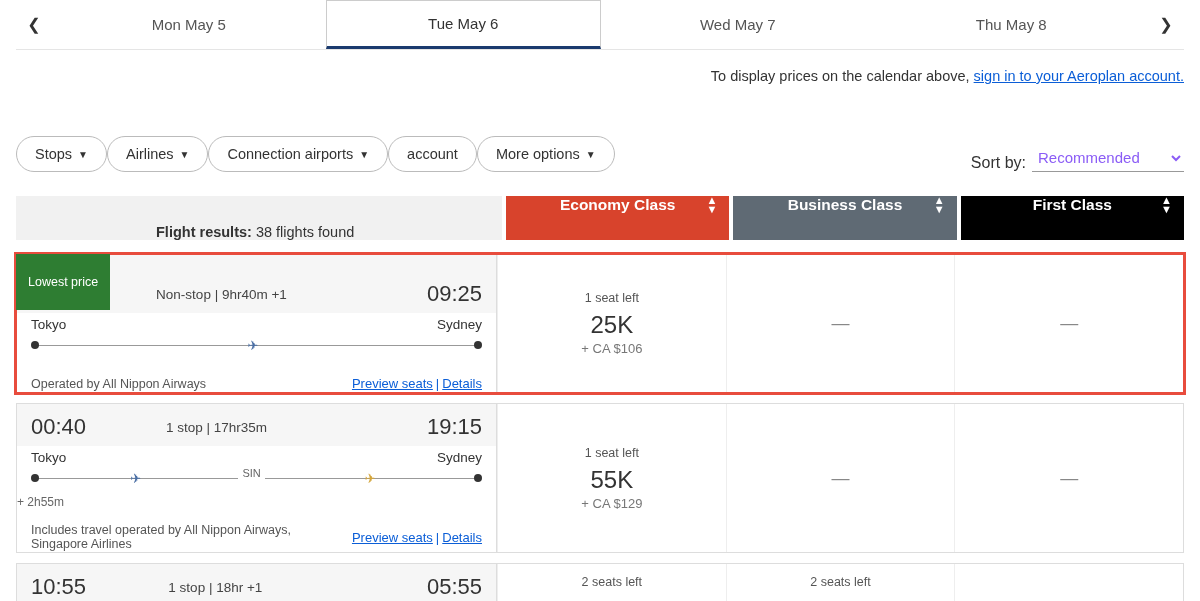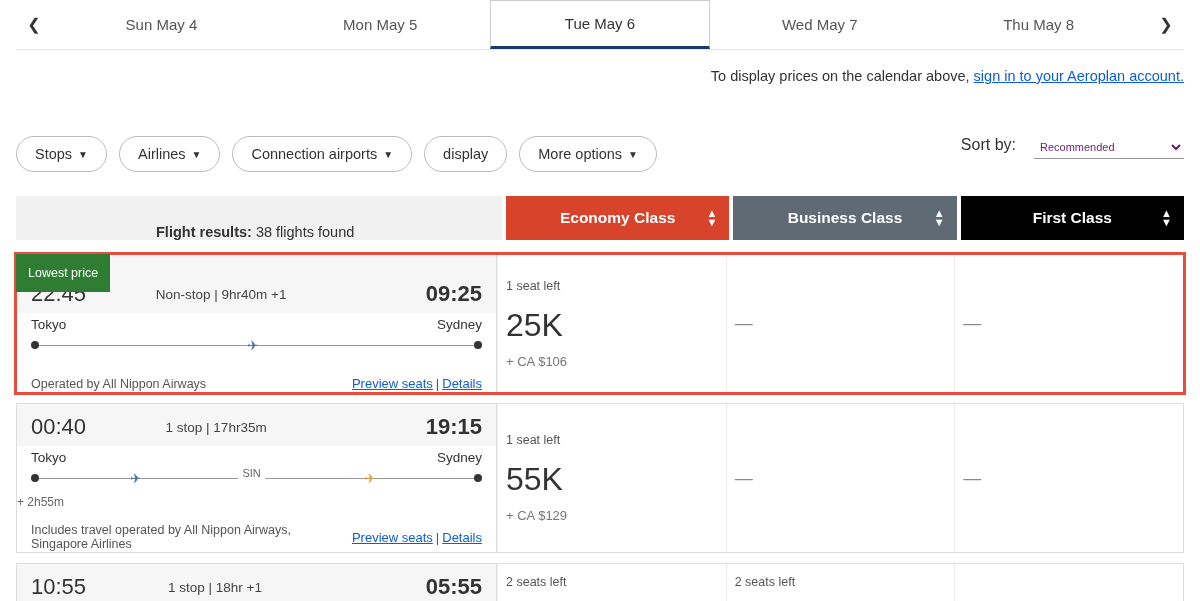--- a/index.html
+++ b/index.html
@@ -9,46 +9,46 @@
 
 .date-tabs { display: flex; align-items: center; border-bottom: 1px solid #e5e5e5; height: 50px; }
 .date-arrow { width: 36px; text-align: center; cursor: pointer; color: #333; font-size: 16px; }
 .date-tab { flex: 1; text-align: center; font-size: 15px; color: #555; height: 100%; display: flex; align-items: center; justify-content: center; cursor: pointer; }
 .date-tab.active { border: 1px solid #ccc; border-bottom: 3px solid #1a3a6e; background: #fff; font-weight: 500; color: #333; }
 
 .signin-note { text-align: right; margin: 18px 0 52px; font-size: 14.5px; color: #333; }
 .signin-note a { color: #0b5ed7; text-decoration: underline; }
 
 
-.filters-row { display: flex; align-items: flex-start; gap: 12px; margin-bottom: 24px; }
+.filters-row { display: flex; align-items: flex-end; margin-bottom: 24px; }
 .pill { border: 1px solid #bbb; border-radius: 22px; padding: 9px 18px; font-size: 14.5px; cursor: pointer; background: #fff; display: flex; align-items: center; gap: 6px; color: #333; }
 .caret-down { font-size: 10px; }
 .spacer { flex: 1; }
 .sort-label { font-size: 16px; color: #333; margin-right: 6px; }
-.sort-select { border: none; border-bottom: 1px solid #999; font-size: 11px; padding: 4px 28px 4px 2px; background: transparent; cursor: pointer; color: #701a75; min-width: 150px; }
+.sort-select { border: none; border-bottom: 1px solid #999; font-size: 15px; padding: 4px 28px 4px 2px; background: transparent; cursor: pointer; color: #8b5cf6; min-width: 150px; }
 
 
 .results-header { display: flex; align-items: stretch; height: 44px; }
 .results-header .left { flex: 0 0 486px; background: #f1f1f1; display: flex; align-items: flex-end; padding-left: 140px; font-size: 14.5px; }
 .results-header .left .bold { font-weight: 600; }
-.class-tab { flex: 1; display: flex; align-items: center; justify-content: center; font-weight: 600; font-size: 15.5px; margin-left: 4px; position: relative; cursor: pointer; }
+.class-tab { flex: 1; display: flex; align-items: flex-start; justify-content: center; font-weight: 600; font-size: 15.5px; margin-left: 4px; position: relative; cursor: pointer; }
 .class-tab .sort-icon { position: absolute; right: 12px; font-size: 11px; line-height: 9px; display: flex; flex-direction: column; }
 .economy { background: #d8432c; color: #fff; }
 .business { background: #5f6a74; color: #fff; }
 .first { background: #000; color: #fff; }
 
 
 .flight-row { display: flex; margin-top: 10px; border: 1px solid #ddd; position: relative; }
 .flight-row.highlighted { outline: 3px solid #e84c3d; outline-offset: -1px; }
 .flight-info { flex: 0 0 480px; border-right: 1px solid #ddd; padding: 0; background: #fff; position: relative; }
-.lowest-badge { position: absolute; top: -1px; left: -1px; background: #2e7d32; color: #fff; font-size: 12.5px; padding: 12px 12px; z-index: 2; }
+.lowest-badge { position: absolute; top: -1px; left: -1px; background: #2e7d32; color: #fff; font-size: 12.5px; padding: 21px 12px; z-index: 2; }
 
 .time-row { display: flex; align-items: center; padding: 10px 14px 6px; background: #f6f6f6; }
 .depart-time { font-size: 22px; font-weight: 400; }
-.arrive-time { font-size: 22px; font-weight: 700; margin-left: auto; }
+.arrive-time { font-size: 22px; font-weight: 400; margin-left: auto; }
 .duration-text { font-size: 13.5px; color: #444; margin: 0 auto; }
 .city-row { display: flex; padding: 4px 14px 2px; font-size: 13.5px; }
 .origin { }
 .dest { margin-left: auto; text-align: center; }
 
 .route-line { position: relative; height: 20px; margin: 2px 14px 6px; }
 .route-line .line { position: absolute; top: 9px; left: 4px; right: 4px; height: 1px; background: #999; }
 .route-line .dot { position: absolute; top: 5px; width: 8px; height: 8px; background: #333; border-radius: 50%; }
 .route-line .dot.start { left: 0; }
 .route-line .dot.end { right: 0; }
@@ -57,39 +57,38 @@
 .route-line .stop-plane2 { position: absolute; top: 2px; font-size: 13px; color: #d4a53a; }
 
 .layover-row { font-size: 12px; color: #666; padding: 0 0 8px; }
 
 .operated-row { display: flex; padding: 14px 14px 1px; font-size: 12.5px; border-top: 0; align-items: center; }
 .operated-text { color: #555; max-width: 280px; }
 .links { margin-left: auto; font-size: 13px; }
 .links a { color: #0b5ed7; text-decoration: underline; }
 .links .sep { color: #0b5ed7; margin: 0 3px; }
 
-.price-cell { flex: 1; border-left: 1px solid #eee; display: flex; flex-direction: column; justify-content: center; padding: 8px; cursor: pointer; gap: 8px; }
+.price-cell { flex: 1; border-left: 1px solid #eee; display: flex; flex-direction: column; align-items: center; justify-content: center; padding: 8px; cursor: pointer; }
 .price-cell:first-of-type { border-left: none; }
 .seats-left { font-size: 12.5px; color: #555; margin-bottom: 6px; }
-.points { font-size: 32px; color: #333; }
+.points { font-size: 24px; color: #333; }
 .surcharge { font-size: 13px; color: #777; margin-top: 2px; }
 .dash { font-size: 18px; color: #888; }
 
 
 .flight-row.partial { height: 44px; overflow: hidden; }
 .flight-row.partial .time-row { padding-top: 10px; }
 </style>
 </head>
 <body>
 
 <div class="container">
 
   <div class="date-tabs">
     <div class="date-arrow">❮</div>
-    <div class="date-tab">Sun May 4</div>
     <div class="date-tab">Mon May 5</div>
     <div class="date-tab active">Tue May 6</div>
     <div class="date-tab">Wed May 7</div>
     <div class="date-tab">Thu May 8</div>
     <div class="date-arrow">❯</div>
   </div>
 
   <div class="signin-note">
     <span>To display prices on the calendar above, </span><a href="#">sign in to your Aeroplan account.</a>
   </div>
@@ -101,21 +100,21 @@
       </div>
     <div class="pill">
         <span>Airlines</span>
         <span class="caret-down">▼</span>
       </div>
     <div class="pill">
         <span>Connection airports</span>
         <span class="caret-down">▼</span>
       </div>
     <div class="pill">
-        <span>display</span>
+        <span>account</span>
       </div>
     <div class="pill">
         <span>More options</span>
         <span class="caret-down">▼</span>
       </div>
     <div class="spacer"></div>
     <span class="sort-label">Sort by:</span>
     <select class="sort-select"><option>Recommended</option></select>
   </div>
 

